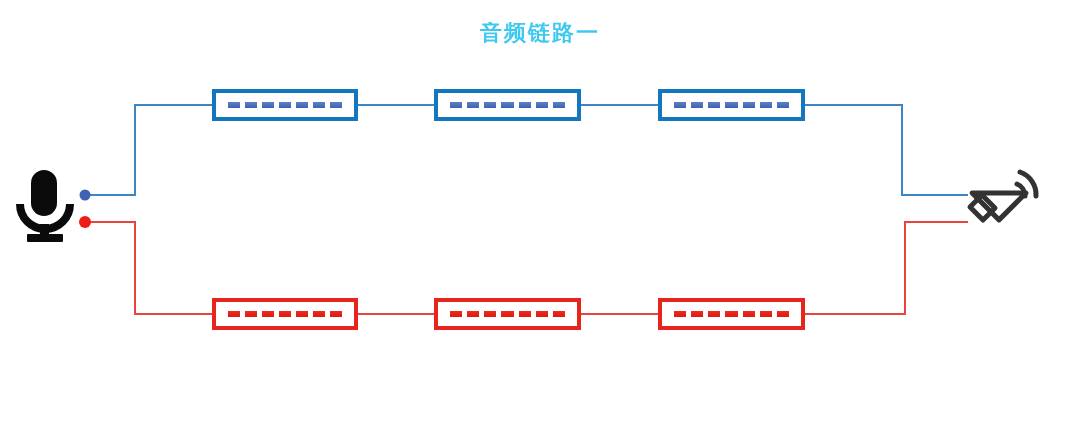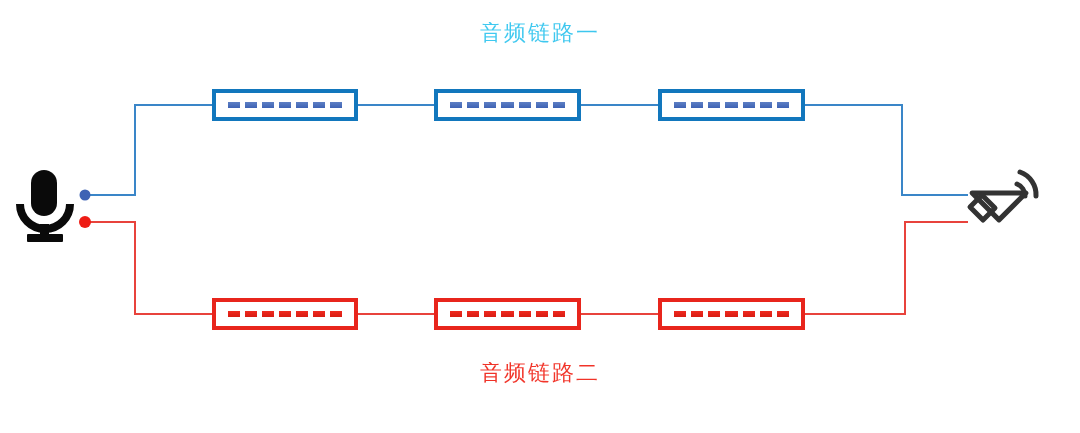--- a/index.html
+++ b/index.html
@@ -15,21 +15,21 @@
     width: 1080px;
     height: 433px;
     background: #ffffff;
     overflow: hidden;
   }
 
   
   .diagram-label {
     position: absolute;
     font-size: 22px;
-    font-weight: 400;
+    font-weight: 700;
     letter-spacing: 2px;
     white-space: nowrap;
     line-height: 1;
   }
   #label-top {
     left: 0;
     right: 0;
     top: 22px;
     text-align: center;
     color: #29b6e8;
@@ -192,15 +192,14 @@
   <div class="device-box red" id="red-node-3" style="left:658px; top:298px; width:147px;">
       <span class="dash-seg"></span>
       <span class="dash-seg"></span>
       <span class="dash-seg"></span>
       <span class="dash-seg"></span>
       <span class="dash-seg"></span>
       <span class="dash-seg"></span>
       <span class="dash-seg"></span>
     </div>
 
-  <div class="diagram-label" id="label-bottom">音频链路二</div>
 
 </div>
 
 </body></html>

